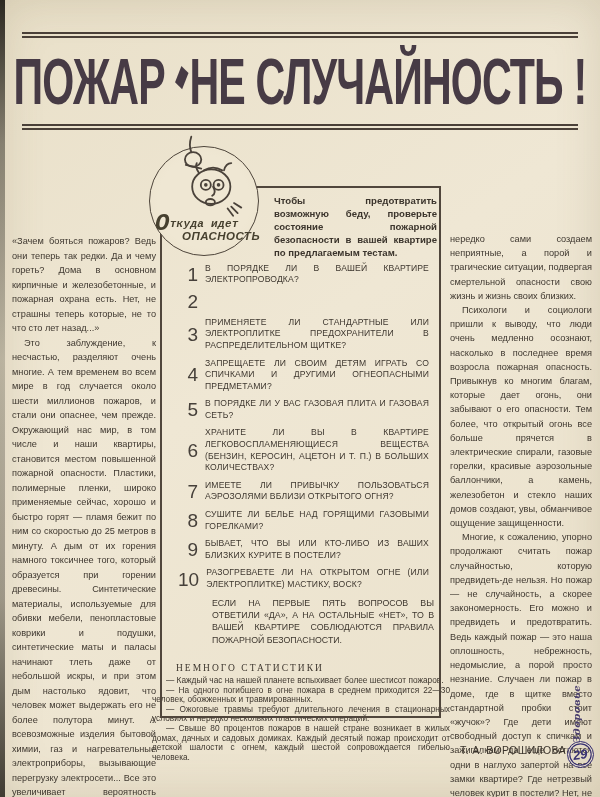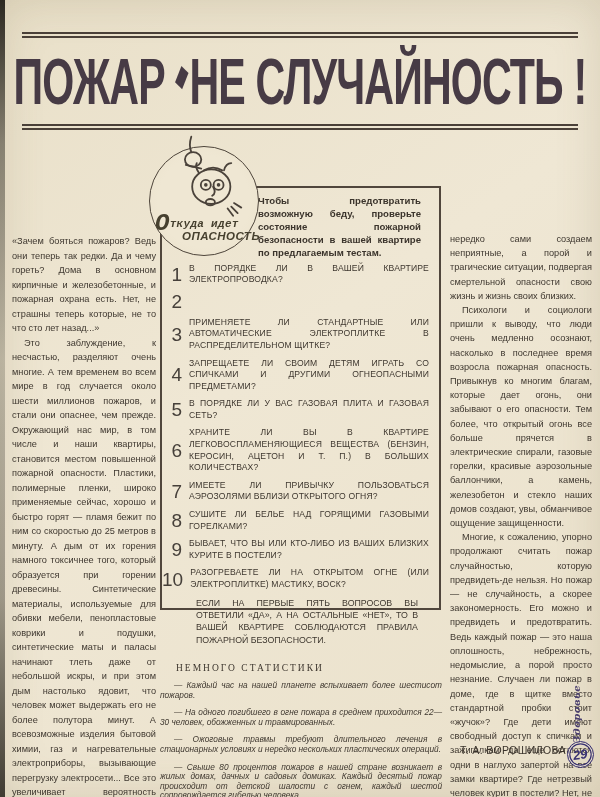--- a/index.html
+++ b/index.html
@@ -67,23 +67,23 @@
   .stamp-text {
     position: absolute; left: 5px; bottom: 13px; width: 100px;
     font-style: italic; font-weight: bold; color: #46402f; line-height: 11px;
   }
   .stamp-O { font-size: 24px; line-height: 10px; vertical-align: -3px; }
   .stamp-l1 { font-size: 11px; letter-spacing: 0.3px; font-family: Liberation Mono, monospace; }
   .stamp-l2 { font-size: 11.5px; margin-left: 27px; margin-top: 1px; letter-spacing: 0.5px; }
 
   
   .test-box {
-    position: absolute; left: 160px; top: 186px; width: 281px; height: 424px;
+    position: absolute; left: 160px; top: 186px; width: 281px; height: 532px;
     border: 2px solid #50463c;
-    padding: 7px 10px 0 0;
+    padding: 7px 10px 0 16px;
     z-index: 2;
   }
   .intro {
     margin-left: 96px; width: 163px; min-height: 63px;
     font-weight: bold; font-size: 9.6px; line-height: 12.9px;
     text-align: justify; color: #3b342c;
   }
   .q-list { margin-top: 3px; }
   .q-item { display: flex; align-items: center; margin-bottom: 6px; }
   .q-num {
@@ -98,22 +98,22 @@
     margin: 5px 0 0 34px; width: 222px;
     font-size: 8.8px; line-height: 12.4px; text-align: justify;
   }
 
   
   .stats { position: absolute; left: 152px; top: 663px; width: 298px; }
   .stats-heading {
     font-size: 9.5px; letter-spacing: 2px; margin: 0 0 3px 24px; color: #3e372f; font-family: Liberation Serif, serif;
   }
   .stats p {
-    margin: 8px; font-size: 8.3px; line-height: 9.6px;
-    text-indent: 14px; text-align: justify; font-style: italic;
+    margin: 0; font-size: 8.3px; line-height: 9.6px;
+    text-indent: 14px; text-align: justify;
   }
 
   
   .author {
     position: absolute; left: 460px; top: 744px; width: 114px;
     font-size: 10.5px; letter-spacing: 0.4px; text-align: left; color: #3a332b;
   }
   .magazine-script {
     position: absolute; left: 571px; top: 697px; height: 46px;
     writing-mode: vertical-rl; transform: rotate(180deg);
@@ -179,21 +179,21 @@
     <div class="q-list">
       <div class="q-item">
         <div class="q-num">1</div>
         <div class="q-text">В ПОРЯДКЕ ЛИ В ВАШЕЙ КВАРТИРЕ ЭЛЕКТРОПРОВОДКА?</div>
       </div>
       <div class="q-item">
         <div class="q-num">2</div>
       </div>
       <div class="q-item">
         <div class="q-num">3</div>
-        <div class="q-text">ПРИМЕНЯЕТЕ ЛИ СТАНДАРТНЫЕ ИЛИ АВТОМАТИЧЕСКИЕ ЭЛЕКТРОПЛИТКЕ В РАСПРЕДЕЛИТЕЛЬНОМ ЩИТКЕ?</div>
+        <div class="q-text">ПРИМЕНЯЕТЕ ЛИ СТАНДАРТНЫЕ ИЛИ ЭЛЕКТРОПЛИТКЕ ПРЕДОХРАНИТЕЛИ В РАСПРЕДЕЛИТЕЛЬНОМ ЩИТКЕ?</div>
       </div>
       <div class="q-item">
         <div class="q-num">4</div>
         <div class="q-text">ЗАПРЕЩАЕТЕ ЛИ СВОИМ ДЕТЯМ ИГРАТЬ СО СПИЧКАМИ И ДРУГИМИ ОГНЕОПАСНЫМИ ПРЕДМЕТАМИ?</div>
       </div>
       <div class="q-item">
         <div class="q-num">5</div>
         <div class="q-text">В ПОРЯДКЕ ЛИ У ВАС ГАЗОВАЯ ПЛИТА И ГАЗОВАЯ СЕТЬ?</div>
       </div>
       <div class="q-item">

